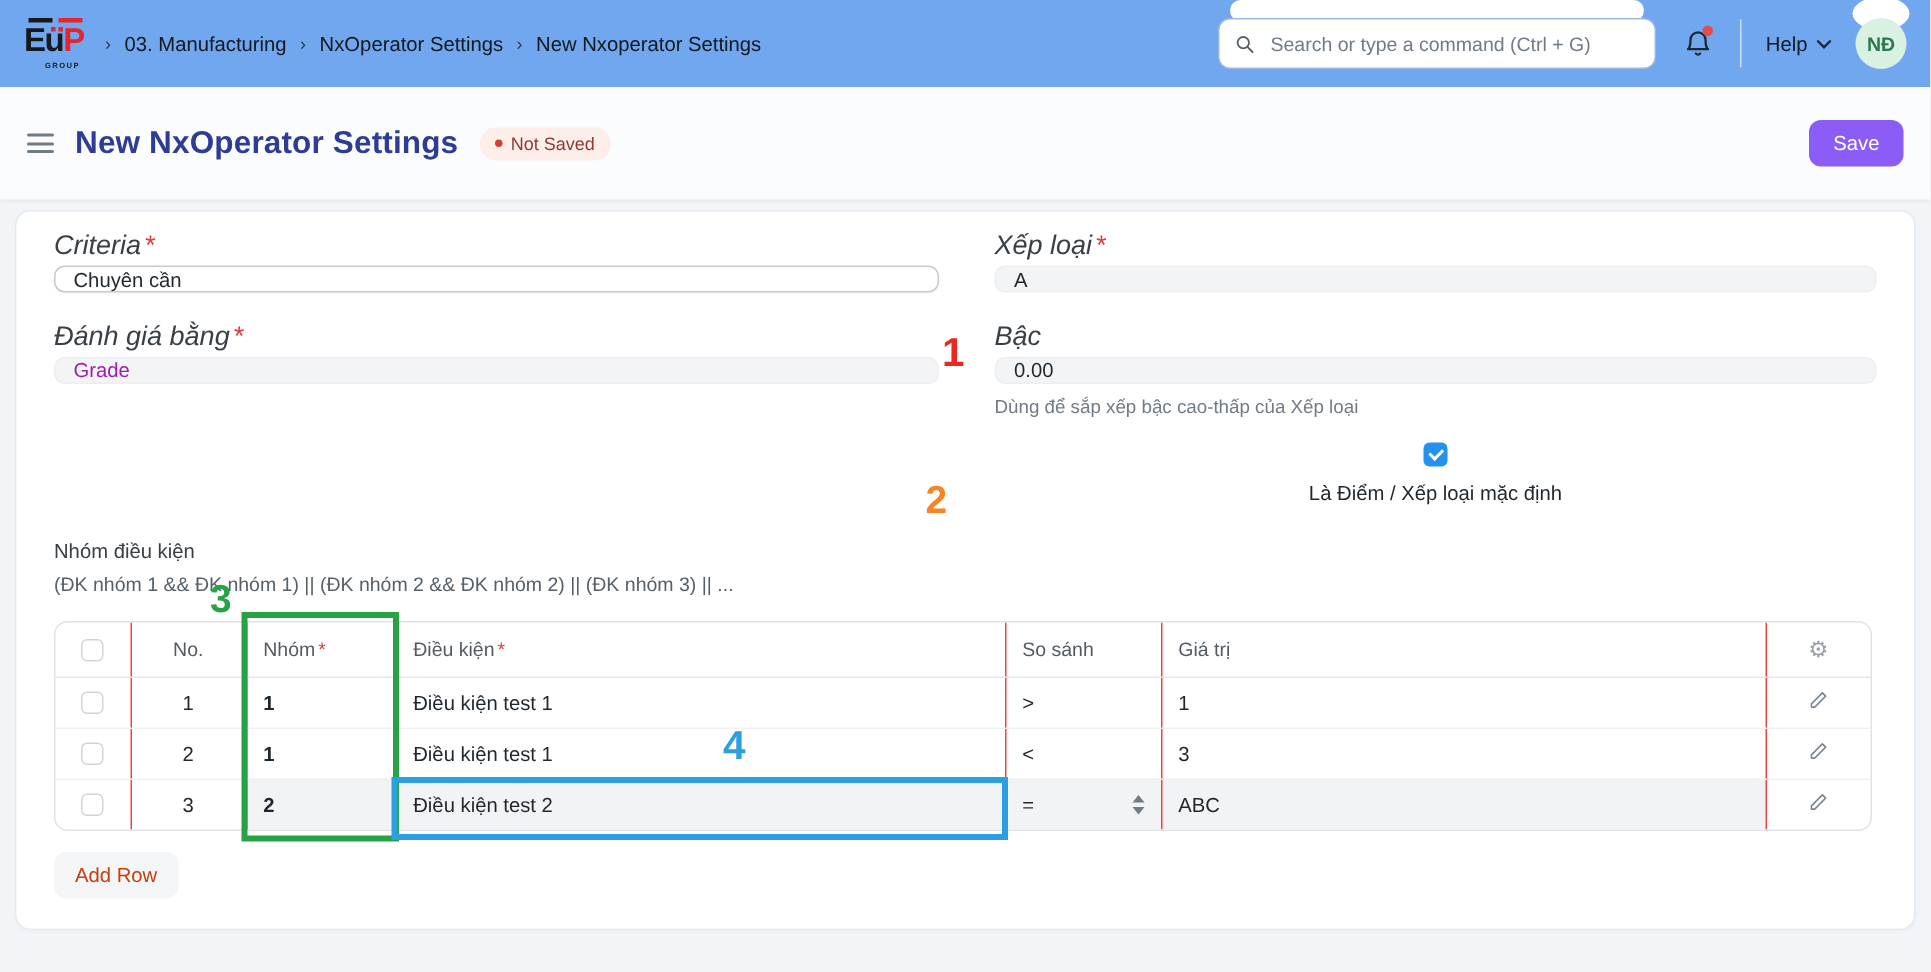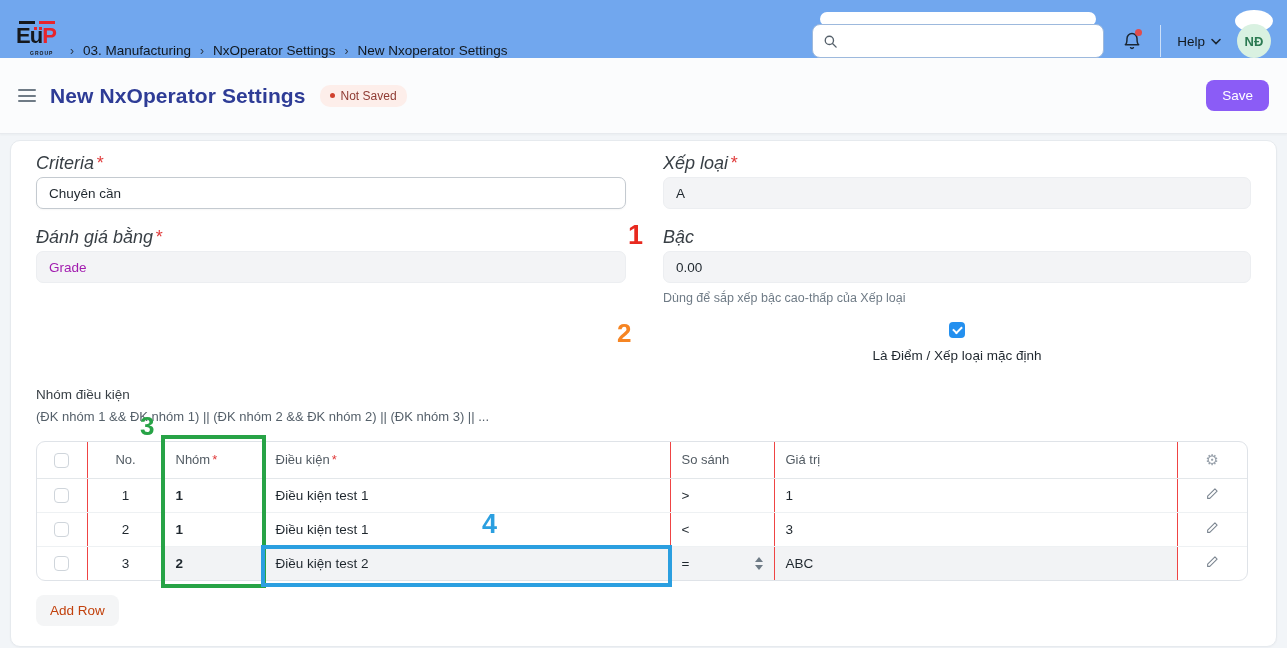--- a/index.html
+++ b/index.html
@@ -1,20 +1,20 @@
 <!DOCTYPE html>
 <html><head>
 <meta charset="utf-8">
 <style>
   html,body{margin:0;padding:0;background:#e9edf2;}
   *{box-sizing:border-box;font-family:"Liberation Sans","DejaVu Sans",sans-serif;}
   .stage{position:relative;width:1287px;height:648px;background:#f2f5f8;overflow:hidden;}
 
   
-  .navbar{position:relative;height:58px;background:#71a7ee;display:flex;align-items:flex-end;padding:0 16px;}
+  .navbar{position:relative;height:58px;background:#71a7ee;display:flex;align-items:center;padding:0 16px;}
   .logo{position:relative;width:44px;height:40px;margin-right:10px;cursor:pointer;}
   .logo .dash-b{position:absolute;top:3px;left:3px;width:16px;height:3px;background:#16181c;}
   .logo .dash-r{position:absolute;top:3px;left:23px;width:16px;height:3px;background:#e8252b;}
   .logo .word{position:absolute;top:6px;left:0;font-size:22px;font-weight:800;letter-spacing:-1px;line-height:24px;}
   .logo .word .bk{color:#16181c;}
   .logo .word .rd{color:#e8252b;}
   .logo .umlaut{position:absolute;top:9px;left:18px;width:3px;height:3px;background:#e8252b;box-shadow:5px 0 0 #e8252b;}
   .logo .sub{position:absolute;top:32px;left:14px;font-size:5px;font-weight:700;color:#16181c;letter-spacing:1px;}
   .crumbs{display:flex;align-items:center;gap:9px;font-size:13.5px;font-weight:500;color:#11181f;white-space:nowrap;}
   .crumb-sep{color:#2c3947;font-size:12px;font-weight:400;}
@@ -42,21 +42,21 @@
   .badge .dot{width:5px;height:5px;border-radius:50%;background:#d0412e;}
   .save-btn{margin-left:auto;background:#8b5cf6;color:#fff;border:none;border-radius:8px;font-size:13.5px;font-weight:500;padding:8px 16px;cursor:pointer;}
 
   
   .content{padding:6px 10px 0;}
   .card{background:#fff;border:1px solid #e6eaee;border-radius:10px;padding:14px 25px 20px;min-height:480px;box-shadow:0 1px 2px rgba(25,39,52,0.03);}
   .fields-grid{display:grid;grid-template-columns:590px 588px;column-gap:37px;}
   .field{margin-bottom:20px;}
   .flabel{font-size:18px;color:#383f45;margin-bottom:6px;line-height:16px;font-style:italic;}
   .req{color:#e03b3b;margin-left:2px;}
-  .finput{width:100%;height:32px;border-radius:7px;padding:0 12px;font-size:13.5px;color:#1f272e;outline:none;}
+  .finput{width:100%;height:18px;border-radius:7px;padding:0 12px;font-size:13.5px;color:#1f272e;outline:none;}
   .finput.white{background:#fff;border:1px solid #c4cad0;box-shadow:0 1px 2px rgba(0,0,0,0.04);}
   .finput.gray{background:#f3f4f6;border:1px solid #eceef1;}
   .finput.muted{color:#a21caf;}
   .fhelp{margin-top:8px;font-size:12.5px;color:#6f7b86;line-height:15px;}
   .check-row{margin-top:16px;display:flex;align-items:center;gap:10px;flex-direction:column;}
   .checkbox{position:relative;width:16px;height:16px;border-radius:4px;background:#2490ef;flex:0 0 auto;cursor:pointer;}
   .checkbox::after{content:"";position:absolute;left:4px;top:4px;width:7px;height:4px;border-left:2px solid #fff;border-bottom:2px solid #fff;transform:rotate(-45deg);}
   .check-label{font-size:13.5px;color:#1f272e;}
 
   .section-title{margin-top:24px;font-size:13.5px;color:#383f45;line-height:16px;}
@@ -121,20 +121,21 @@
       <span class="crumb">New Nxoperator Settings</span>
     </div>
     <div class="nav-right">
       <div class="search-wrap">
         <div class="search-lip"></div>
         <div class="search">
           <svg width="15" height="15" viewBox="0 0 20 20" fill="none" stroke="#55606a" stroke-width="1.8" stroke-linecap="round">
               <circle cx="8.5" cy="8.5" r="5.5"></circle>
               <line x1="13" y1="13" x2="17.5" y2="17.5"></line>
             </svg>
+          <input type="text" placeholder="Search or type a command (Ctrl + G)" style="">
         </div>
       </div>
       <div class="bell-wrap">
         <svg viewBox="0 0 24 24" width="20" height="20" fill="none" stroke="#1b2733" stroke-width="1.8" stroke-linecap="round" stroke-linejoin="round">
             <path d="M18 9a6 6 0 10-12 0c0 6.5-2 7.5-2 7.5h16s-2-1-2-7.5"></path>
             <path d="M10.3 20a2 2 0 003.4 0"></path>
           </svg>
         <span class="bell-dot"></span>
       </div>
       <div class="nav-div"></div>

